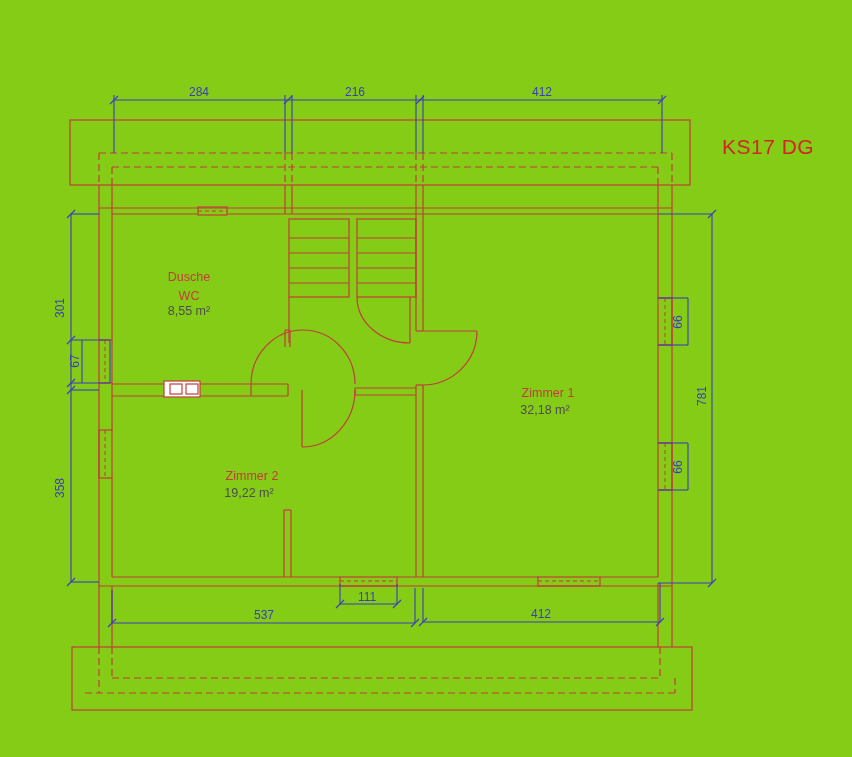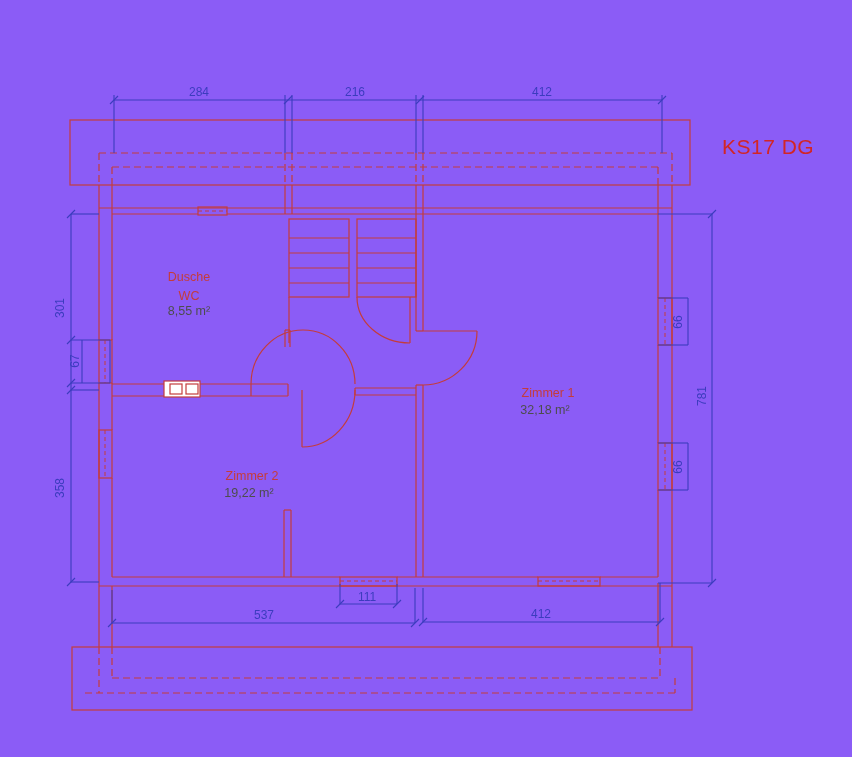--- a/index.html
+++ b/index.html
@@ -2,21 +2,21 @@
 <html style="--red: #c43c3c; --blue: #3c3cbe; --title: #d22626; --gray: #4d4d4d;"><head>
 <meta charset="utf-8">
 <style>
   :root{
     --red:#c43c3c;
     --blue:#3c3cbe;
     --title:#d22626;
     --gray:#4d4d4d;
   }
   html,body{margin:0;padding:0;background:#ffffff;}
-  .page{position:relative;width:852px;height:757px;background:#8b5cf6;overflow:hidden;
+  .page{position:relative;width:852px;height:757px;background:#84cc16;overflow:hidden;
         font-family:"Liberation Sans", sans-serif;}
   svg{display:block}
   .r{stroke:var(--red);fill:none;stroke-width:1.2;}
   .rd{stroke:var(--red);fill:none;stroke-width:1.2;stroke-dasharray:7 4;}
   .rds{stroke:var(--red);fill:none;stroke-width:1;stroke-dasharray:4 3;}
   .rw{stroke:var(--red);fill:#ffffff;stroke-width:1.2;}
   .b{stroke:var(--blue);fill:none;stroke-width:1.1;}
   .bt{fill:var(--blue);font-size:12px;font-family:"Liberation Sans", sans-serif;}
   .rt{fill:var(--red);font-size:12.5px;font-family:"Liberation Sans", sans-serif;}
   .gt{fill:var(--gray);font-size:12.5px;font-family:"Liberation Sans", sans-serif;}

